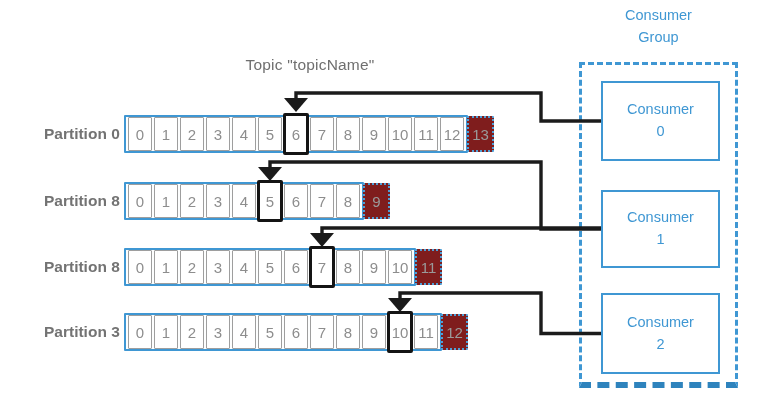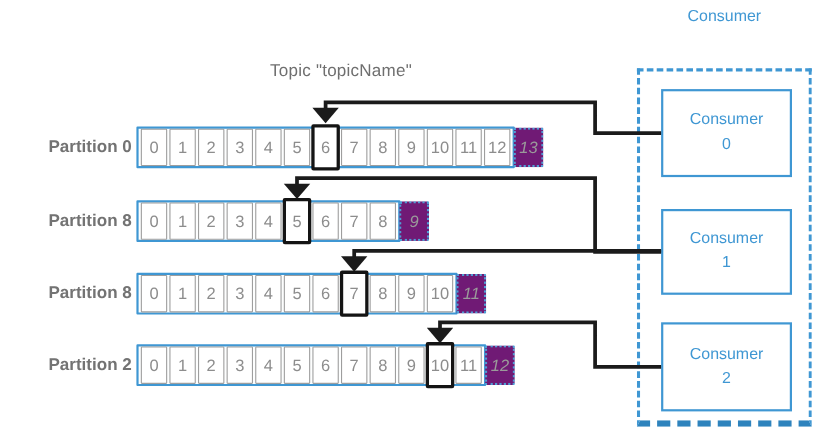--- a/index.html
+++ b/index.html
@@ -26,21 +26,21 @@
     border:1.5px solid #9e9e9e;border-radius:1px;background:#ffffff;
     display:flex;align-items:center;justify-content:center;
     font-size:15px;color:#8d8d8d;
   }
   .cell.hl{
     width:26px;height:42px;margin:0 -1px;align-self:center;
     border:3.5px solid #141414;border-radius:2px;z-index:3;background:#ffffff;
   }
   .cell.dotted{
     position:absolute;top:1px;width:27px;height:36px;
-    border:2px dotted #4f9fd6;background:#701a75;color:#9a9a9a;font-style:italic;
+    border:2px dotted #4f9fd6;background:#7f1d1d;color:#9a9a9a;
   }
   .cg-label{
     position:absolute;left:579px;top:4px;width:159px;text-align:center;
     font-size:14.5px;line-height:1.55;color:#3f97d3;
   }
   .cg-box{
     position:absolute;left:579px;top:62px;width:159px;height:326px;
     box-sizing:border-box;border:3px dashed #3f97d3;
     border-bottom:6px dashed #2e83bd;background:transparent;
   }
@@ -104,41 +104,42 @@
           <div class="cell">5</div>
           <div class="cell">6</div>
           <div class="cell hl">7</div>
           <div class="cell">8</div>
           <div class="cell">9</div>
           <div class="cell">10</div>
         </div>
         <div class="cell dotted" style="left: 415px;">11</div>
       </div>
       <div class="prow" style="top: 313px;">
-        <div class="plabel">Partition 2</div>
+        <div class="plabel">Partition 3</div>
         <div class="cells">
           <div class="cell">0</div>
           <div class="cell">1</div>
           <div class="cell">2</div>
           <div class="cell">3</div>
           <div class="cell">4</div>
           <div class="cell">5</div>
           <div class="cell">6</div>
           <div class="cell">7</div>
           <div class="cell">8</div>
           <div class="cell">9</div>
           <div class="cell hl">10</div>
           <div class="cell">11</div>
         </div>
         <div class="cell dotted" style="left: 441px;">12</div>
       </div>
     </div>
 
   <div class="cg-label">
     <div>Consumer</div>
+    <div>Group</div>
   </div>
   <div class="cg-box"></div>
 
   <div id="consumers">
       <div class="consumer" style="top: 81px; height: 80px;">
         <div>Consumer</div>
         <div>0</div>
       </div>
       <div class="consumer" style="top: 190px; height: 78px;">
         <div>Consumer</div>

